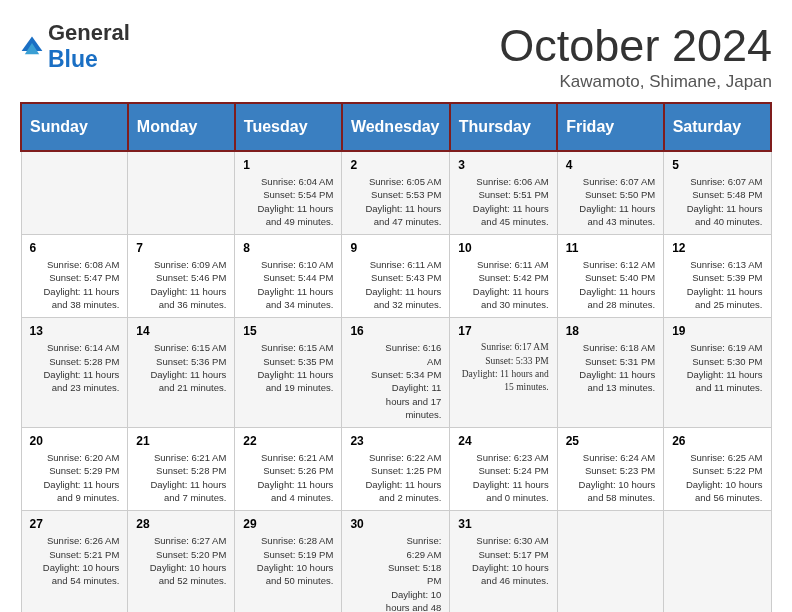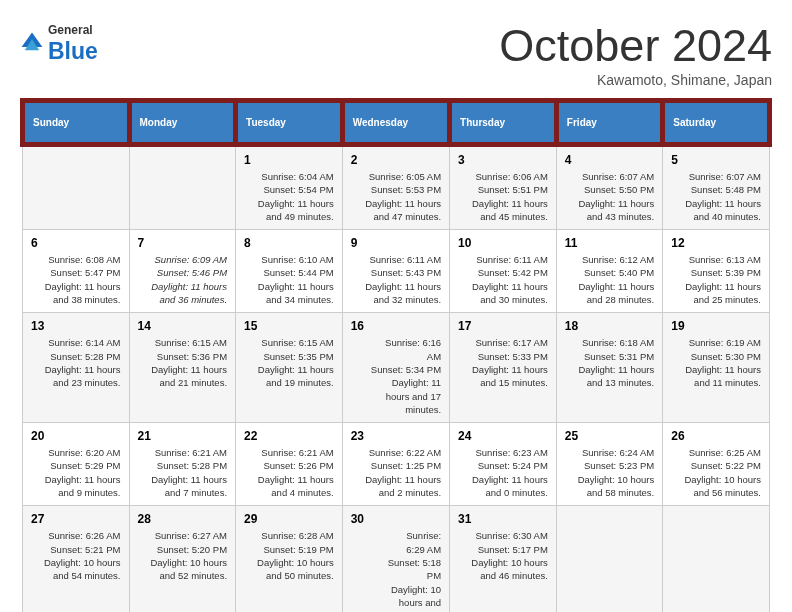--- a/index.html
+++ b/index.html
@@ -15,21 +15,21 @@
       justify-content: space-between;
       align-items: flex-start;
       margin-bottom: 10px;
     }
     .logo {
       display: flex;
       align-items: center;
       gap: 4px;
     }
     .logo-text-general {
-      font-size: 12px;
+      font-size: 22px;
       font-weight: bold;
       color: #333;
     }
     .logo-text-blue {
       font-size: 23px;
       font-weight: bold;
       color: #1a6fc4;
     }
     .logo-icon {
       width: 24px;
@@ -37,36 +37,36 @@
     }
     .title-section {
       text-align: right;
     }
     .month-title {
       font-size: 45px;
       font-weight: normal;
       color: #333;
     }
     .location {
-      font-size: 14px;
+      font-size: 17px;
       color: #555;
     }
     table {
       width: 100%;
       border-collapse: collapse;
       font-size: 10px;
     }
     thead tr th {
       background-color: #3a7fc1;
       color: #fff;
       text-align: left;
       padding: 14px 8px;
-      font-size: 10px;
+      font-size: 16px;
       font-weight: bold;
-      border: 5px solid #7f1d1d;
+      border: 2px solid #7f1d1d;
     }
     tbody tr td {
       vertical-align: top;
       padding: 6px 8px;
       border: 1px solid #ccc;
       height: 80px;
       width: 108px;
     }
     tbody tr:nth-child(odd) td {
       background-color: #f5f5f5;
@@ -159,21 +159,21 @@
       </tr>
       <tr>
         <td>
           <span class="day-num">6</span>
           <div class="day-info" style="white-space: pre-line;">Sunrise: 6:08 AM
 Sunset: 5:47 PM
 Daylight: 11 hours and 38 minutes.</div>
         </td>
         <td>
           <span class="day-num">7</span>
-          <div class="day-info" style="white-space: pre-line; font-style: italic;">Sunrise: 6:09 AM
+          <div class="day-info" style="white-space: pre-line;">Sunrise: 6:09 AM
 Sunset: 5:46 PM
 Daylight: 11 hours and 36 minutes.</div>
         </td>
         <td>
           <span class="day-num">8</span>
           <div class="day-info" style="white-space: pre-line;">Sunrise: 6:10 AM
 Sunset: 5:44 PM
 Daylight: 11 hours and 34 minutes.</div>
         </td>
         <td>
@@ -221,21 +221,21 @@
 Daylight: 11 hours and 19 minutes.</div>
         </td>
         <td>
           <span class="day-num">16</span>
           <div class="day-info" style="white-space: pre-line; margin-left: 20px;">Sunrise: 6:16 AM
 Sunset: 5:34 PM
 Daylight: 11 hours and 17 minutes.</div>
         </td>
         <td>
           <span class="day-num">17</span>
-          <div class="day-info" style="white-space: pre-line;">Sunrise: 6:17 AM
+          <div class="day-info" style="white-space: pre-line; font-family: Liberation Serif, serif;">Sunrise: 6:17 AM
 Sunset: 5:33 PM
 Daylight: 11 hours and 15 minutes.</div>
         </td>
         <td>
           <span class="day-num">18</span>
           <div class="day-info" style="white-space: pre-line;">Sunrise: 6:18 AM
 Sunset: 5:31 PM
 Daylight: 11 hours and 13 minutes.</div>
         </td>
         <td>

